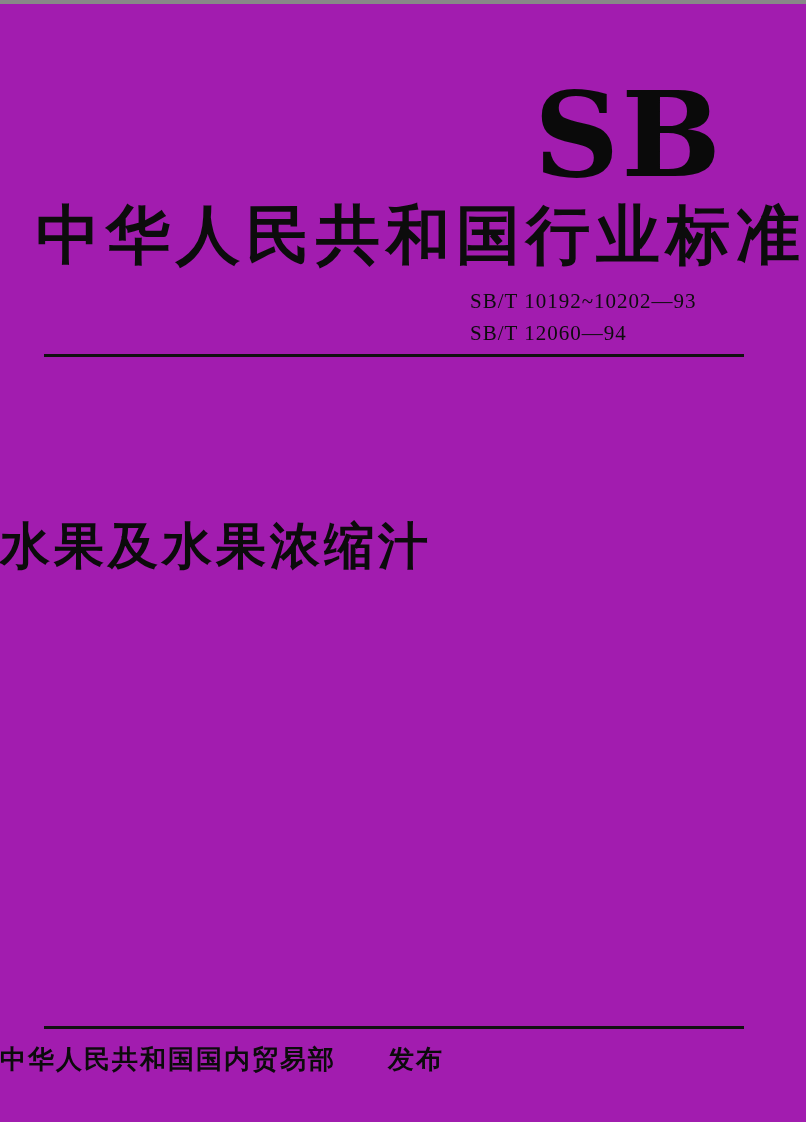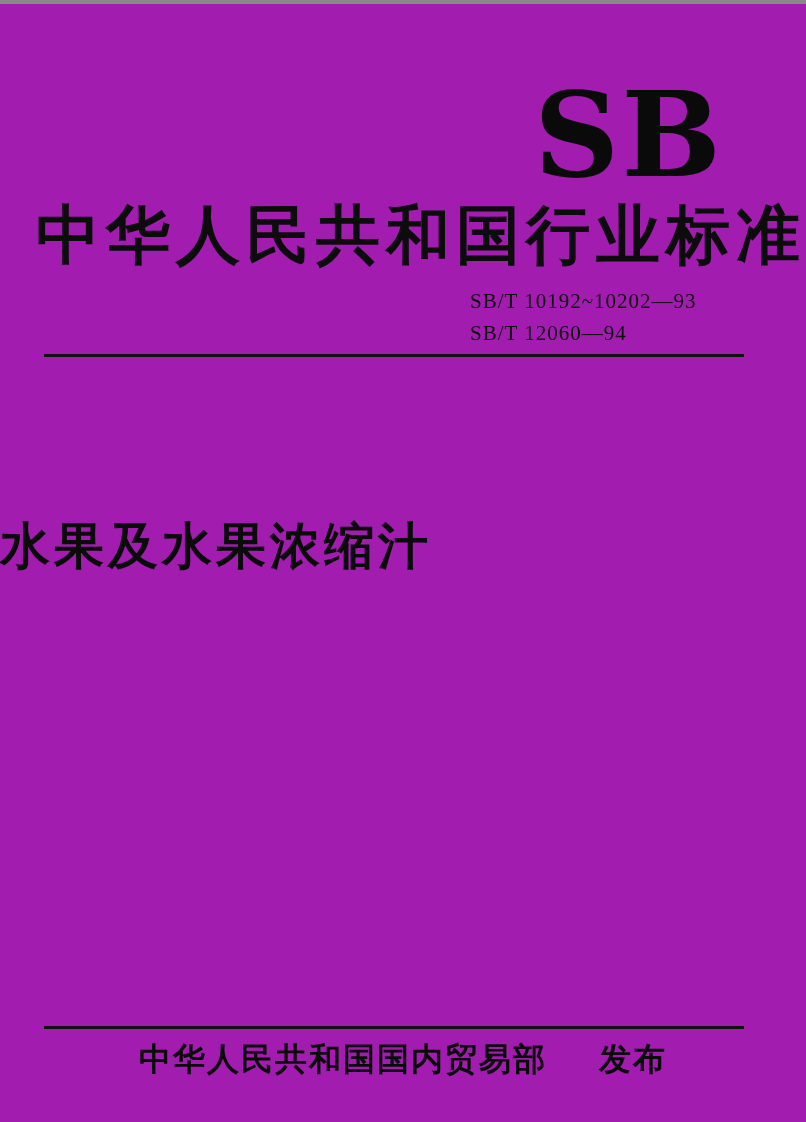--- a/index.html
+++ b/index.html
@@ -75,25 +75,25 @@
     letter-spacing: 4px;
     white-space: nowrap;
     color: #0b0b0b;
   }
   .footer-line {
     position: absolute;
     top: 1040px;
     left: 0;
     width: 100%;
     display: flex;
-    justify-content: center;
+    justify-content: flex-start;
     align-items: baseline;
     font-family: "DejaVu Sans", "Liberation Sans", sans-serif;
     font-weight: 700;
-    font-size: 32px;
+    font-size: 26px;
     line-height: 30px;
     letter-spacing: 2px;
     white-space: nowrap;
     color: #0b0b0b;
   }
   .footer-gap {
     display: inline-block;
     width: 52px;
   }
 </style>

